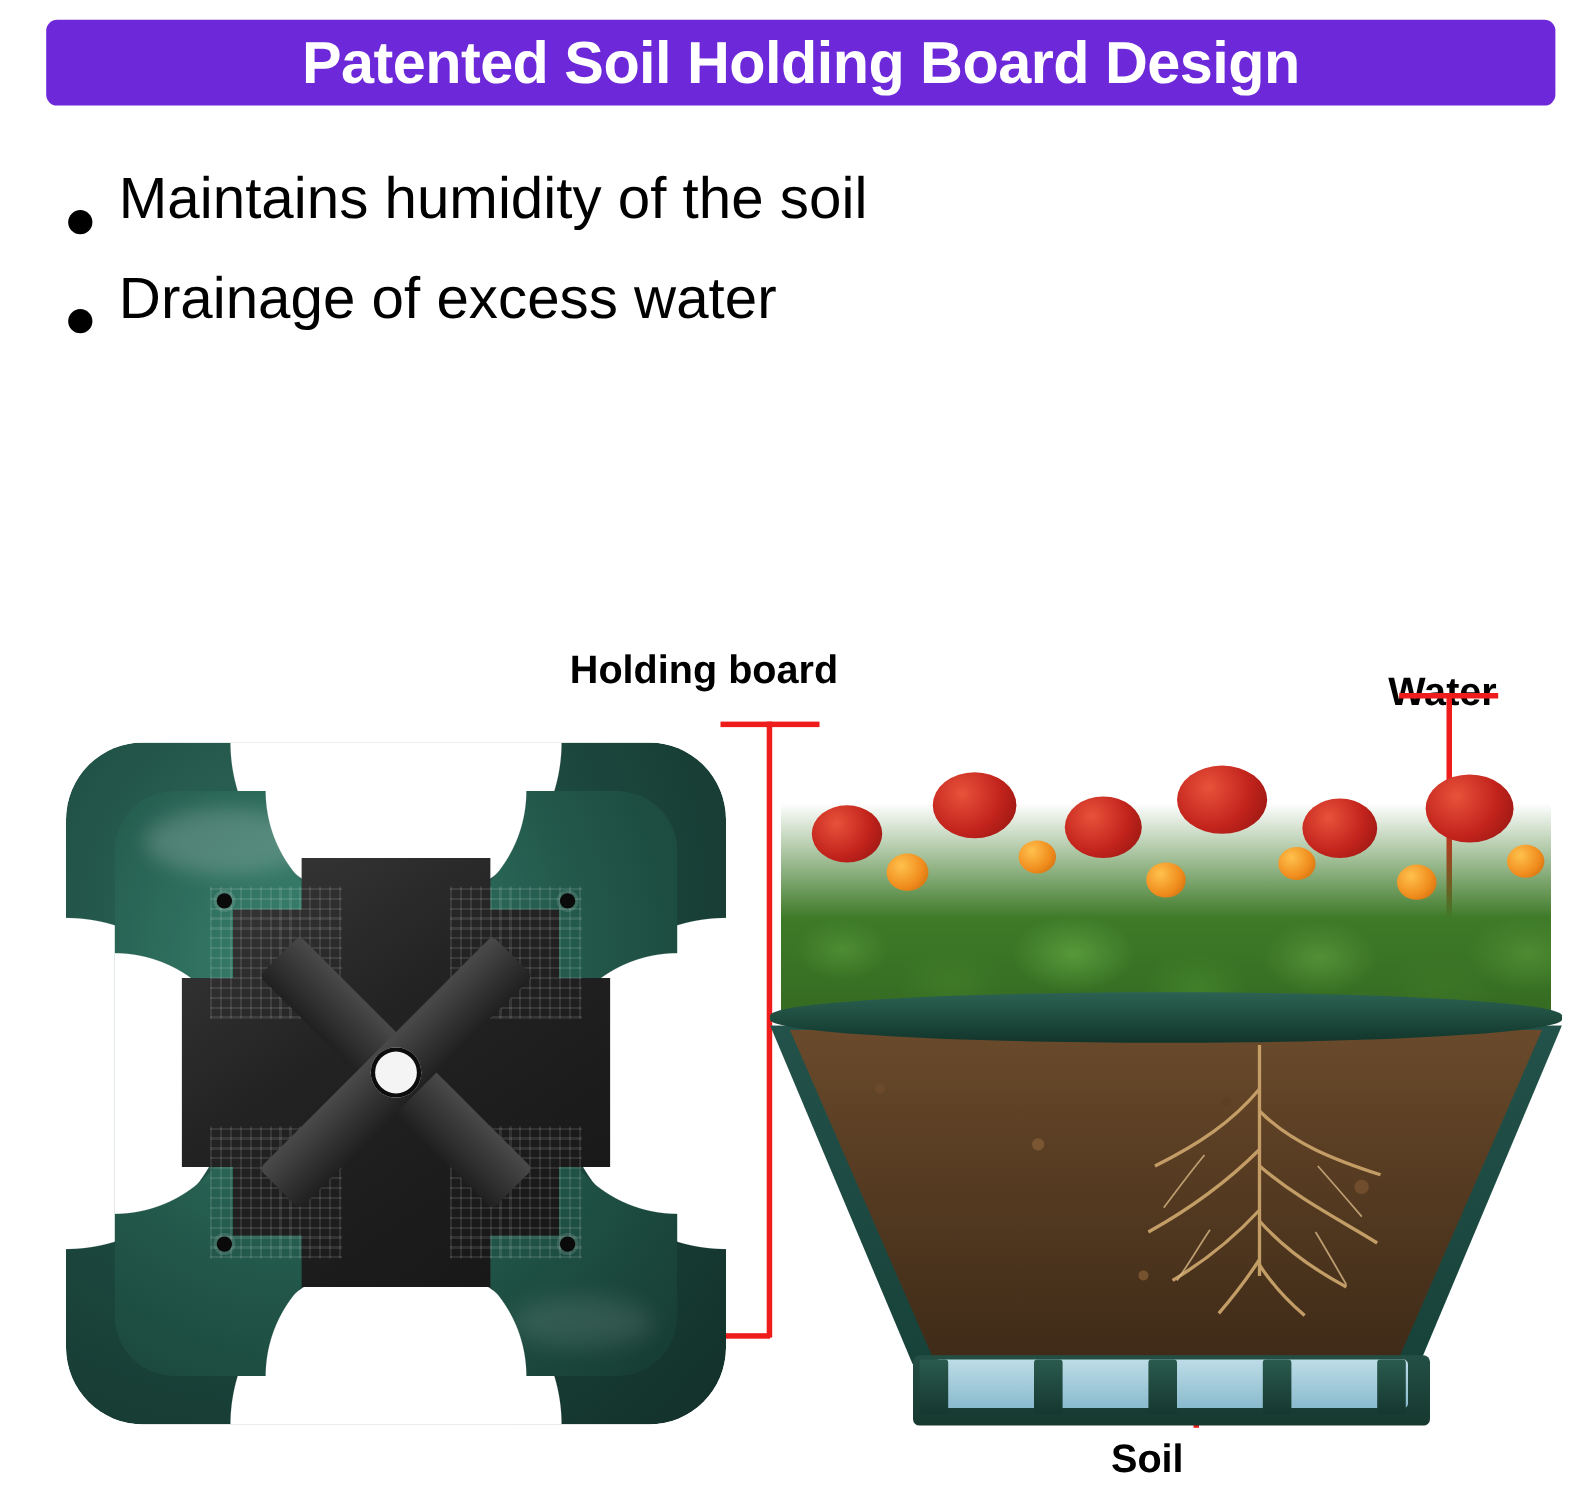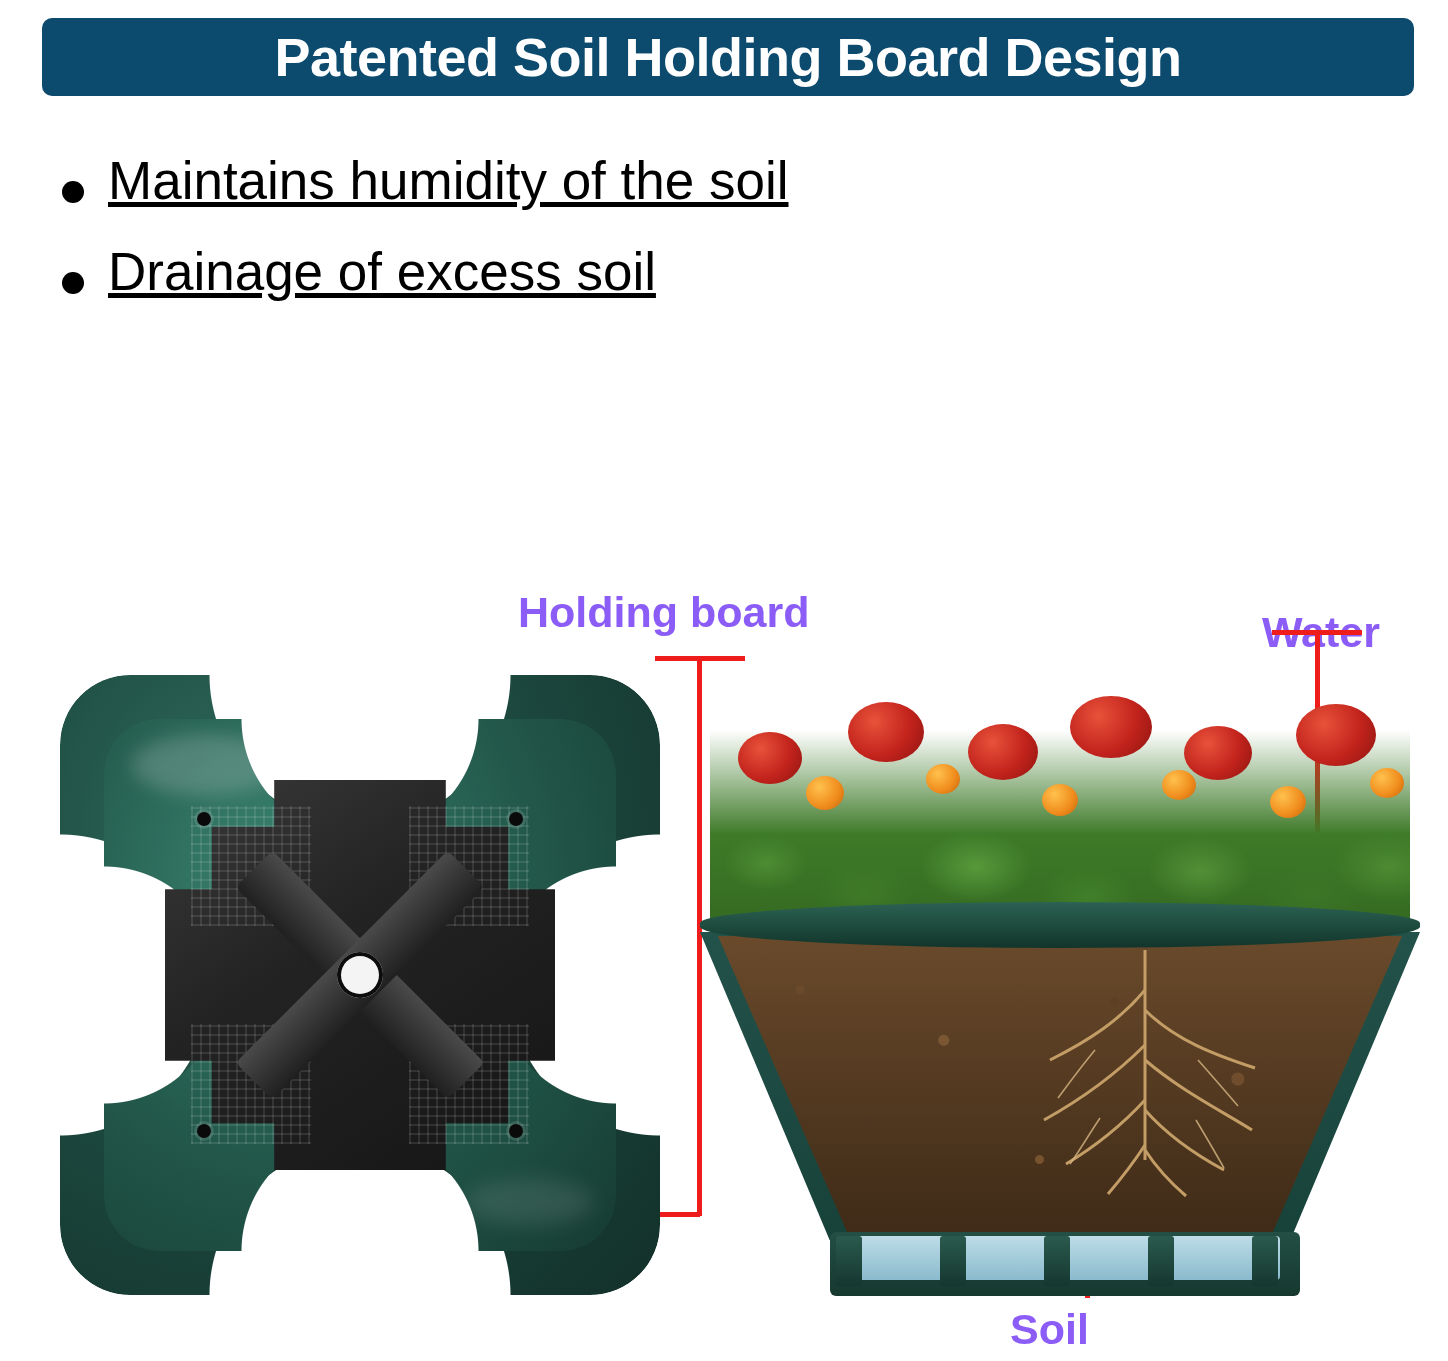--- a/index.html
+++ b/index.html
@@ -15,21 +15,21 @@
     position: relative;
   }
 
   
   .banner {
     position: absolute;
     left: 42px;
     top: 18px;
     width: 1372px;
     height: 78px;
-    background: #0c4a6e;
+    background: #6d28d9;
     border-radius: 10px;
     display: flex;
     align-items: center;
     justify-content: center;
     box-sizing: border-box;
   }
   .banner-title {
     color: #ffffff;
     font-size: 54px;
     font-weight: bold;
@@ -40,23 +40,22 @@
 
   
   .bullets {
     position: absolute;
     left: 62px;
     top: 150px;
     width: 1100px;
   }
   .bullet-row {
     display: flex;
-    align-items: center;
+    align-items: flex-end;
     margin-bottom: 28px;
-    text-decoration: underline;
   }
   .bullet-dot {
     width: 22px;
     height: 22px;
     border-radius: 50%;
     background: #000000;
     margin-top: 22px;
     margin-right: 24px;
     flex: 0 0 auto;
   }
@@ -72,23 +71,23 @@
     position: absolute;
     left: 0;
     top: 560px;
     width: 1448px;
     height: 800px;
   }
 
   
   .callout-label {
     position: absolute;
-    font-size: 43px;
+    font-size: 36px;
     font-weight: bold;
-    color: #8b5cf6;
+    color: #000000;
     white-space: nowrap;
   }
   .lbl-holding { left: 518px; top: 28px; }
   .lbl-soil    { left: 1262px; top: 48px; }
   .lbl-water   { left: 1010px; top: 745px; }
 
   
   .leader {
     position: absolute;
     background: #ef1c1c;
@@ -331,21 +330,21 @@
   <div class="banner-title">Patented Soil Holding Board Design</div>
 </div>
 
 <div class="bullets">
   <div class="bullet-row">
     <span class="bullet-dot"></span>
     <span class="bullet-text">Maintains humidity of the soil</span>
   </div>
   <div class="bullet-row">
     <span class="bullet-dot"></span>
-    <span class="bullet-text">Drainage of excess soil</span>
+    <span class="bullet-text">Drainage of excess water</span>
   </div>
 </div>
 
 <div class="diagram">
 
   <div class="callout-label lbl-holding">Holding board</div>
   <div class="callout-label lbl-soil">Water</div>
   <div class="callout-label lbl-water">Soil</div>
 
   <div class="leader ln-holding-h"></div>

